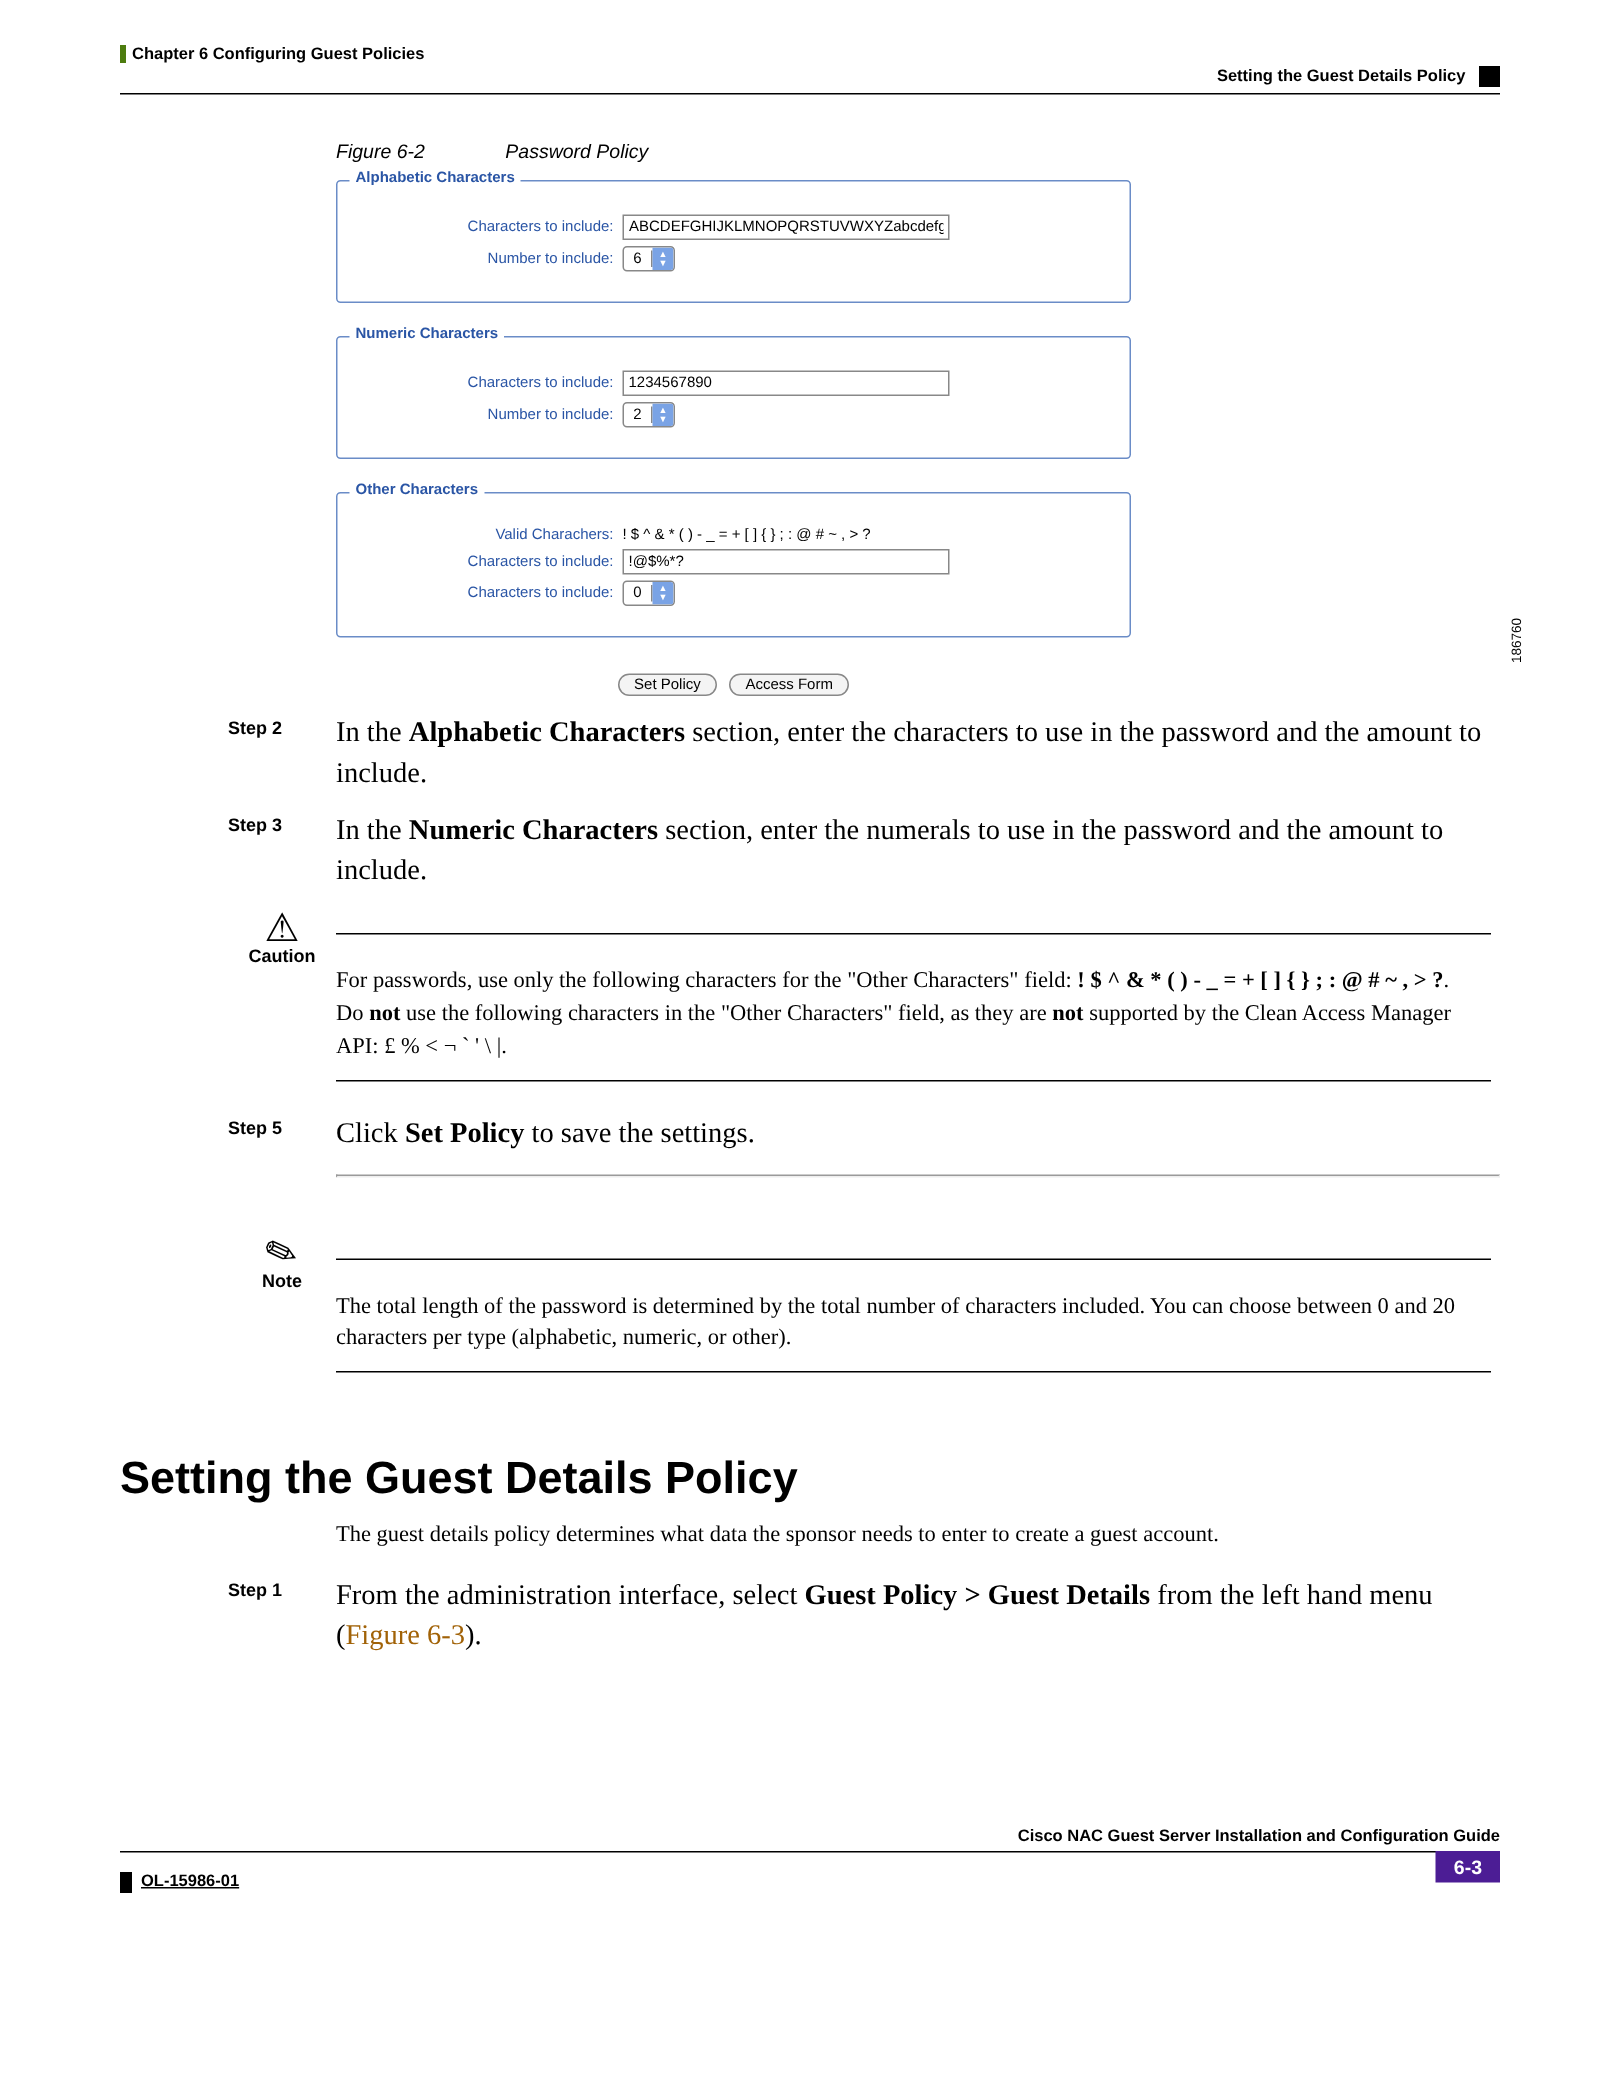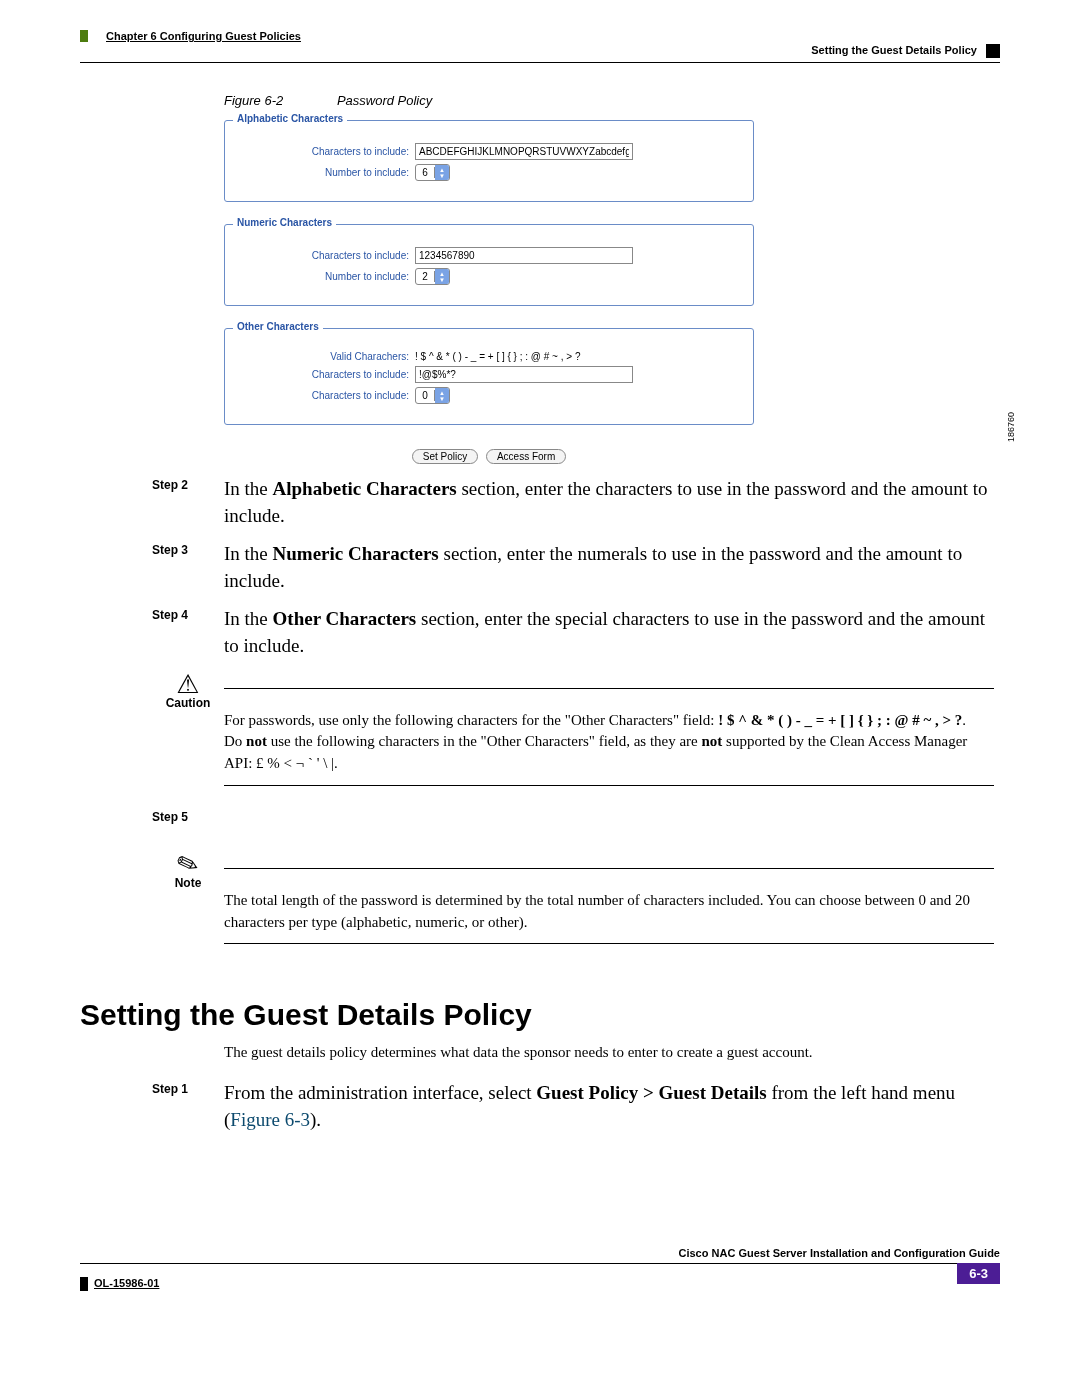--- a/index.html
+++ b/index.html
@@ -15,23 +15,22 @@
     padding: 30px 80px 40px 80px;
     position: relative;
   }
   .running-head {
     font-family: Arial, sans-serif;
     font-size: 11px;
     font-weight: bold;
   }
   .running-head .left {
     float: left;
-    border-left: 8px solid #4d7c0f;
-    padding-left: 18px;
-    text-decoration: underline;
+    border-left: 4px solid #4d7c0f;
+    padding-left: 4px;
   }
   .running-head .right {
     float: right;
     text-align: right;
     padding-top: 14px;
   }
   .running-head .marker {
     display: inline-block;
     width: 14px;
     height: 14px;
@@ -213,21 +212,21 @@
     font-weight: bold;
     margin: 50px 0 10px 0;
   }
 
   .body-text {
     margin-left: 144px;
     font-size: 15px;
     line-height: 1.45;
     margin-bottom: 16px;
   }
-  .fig-link { color: #0c4a6e; }
+  .fig-link { color: #a16207; }
 
   .footer {
     margin-top: 130px;
     position: relative;
   }
   .footer .line {
     border-top: 1px solid #000;
     position: relative;
   }
   .footer .title {
@@ -343,45 +342,43 @@
   <div class="step-row">
     <div class="step-label">Step 2</div>
     <div class="step-body">
       <span>In the </span><b>Alphabetic Characters</b><span> section, enter the characters to use in the password and the amount to include.</span>
     </div>
   </div>
   <div class="step-row">
     <div class="step-label">Step 3</div>
     <div class="step-body">
       <span>In the </span><b>Numeric Characters</b><span> section, enter the numerals to use in the password and the amount to include.</span>
-    </div>
-  </div>
-  <div class="step-row">
-    <div class="step-label">Step 4</div>
-    <div class="step-body">
-      <span>In the </span><b>Other Characters</b><span> section, enter the special characters to use in the password and the amount to include.</span>
     </div>
   </div>
 
   <div class="rule-block">
     <div class="iconcell">
       <span class="tri">⚠</span>
     </div><div class="bodycell"><hr class="hr-thin"></div>
     <div class="clear"></div>
     <div class="iconcell">
       <span class="lbl">Caution</span>
     </div><div class="bodycell">
       <span>For passwords, use only the following characters for the "Other Characters" field: </span><b>! $ ^ &amp; * ( ) - _ = + [ ] { } ; : @ # ~ , &gt; ?</b><span>.</span><br>
       <span>Do </span><b>not</b><span> use the following characters in the "Other Characters" field, as they are </span><b>not</b><span> supported by the Clean Access Manager API: £ % &lt; ¬ ` ' \ |.</span>
       <hr class="hr-thin" style="margin-top:10px;">
     </div>
   </div>
 
   <div class="step-row" style="margin-top:18px;">
     <div class="step-label">Step 5</div>
+    <div class="step-body">
+      <span>Click </span><b>Set Policy</b><span> to save the settings.</span>
+      <hr class="hr-thin" style="margin-top:14px;">
+    </div>
   </div>
 
   <div class="rule-block" style="margin-top:28px;">
     <div class="iconcell">
       <span class="pen">✎</span>
     </div><div class="bodycell"><hr class="hr-thin"></div>
     <div class="clear"></div>
     <div class="iconcell">
       <span class="lbl">Note</span>
     </div><div class="bodycell">

